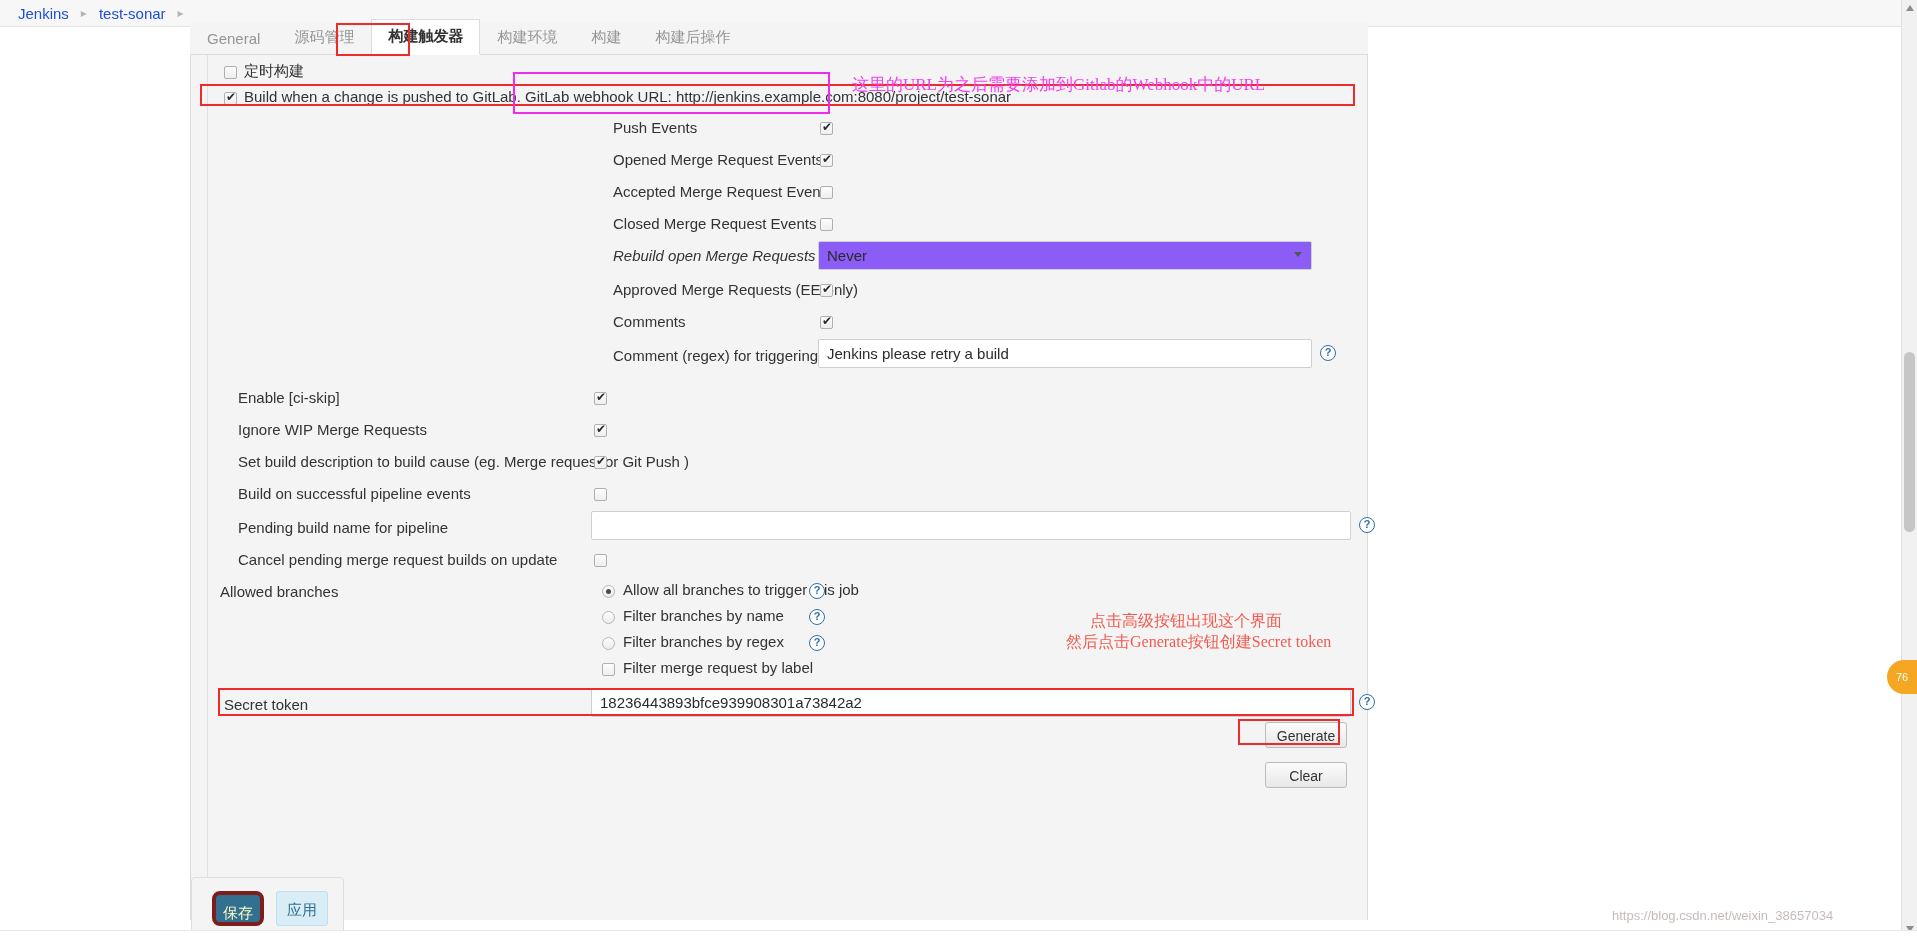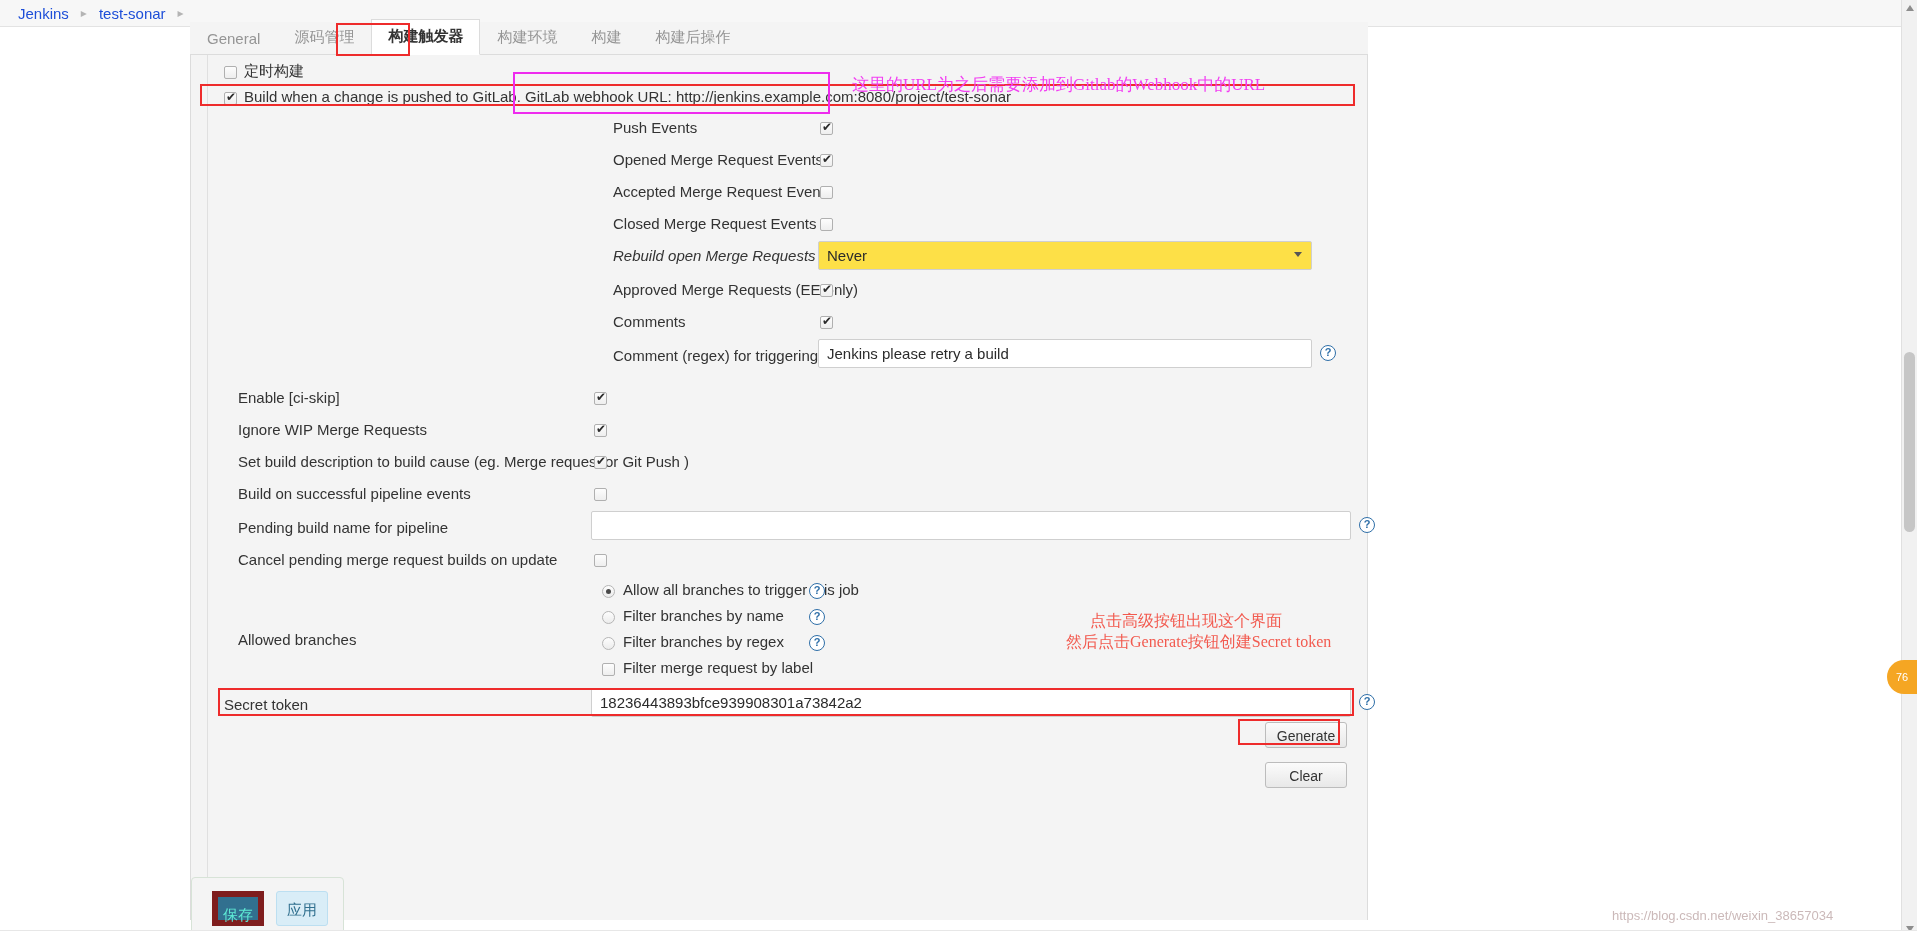--- a/index.html
+++ b/index.html
@@ -154,21 +154,21 @@
     box-sizing: border-box;
     line-height: 18px;
     white-space: nowrap;
     overflow: hidden;
   }
   .tinput.empty { color: #bbbbbb; }
 
   
   .sel {
     position: absolute;
-    background: #fde047;
+    background: #8b5cf6;
     border: 1px solid #cfcfcf;
     border-radius: 2px;
     font-size: 15px;
     color: #2b2b2b;
     padding: 5px 8px;
     box-sizing: border-box;
     line-height: 18px;
   }
   .sel .caret {
     position: absolute;
@@ -225,23 +225,23 @@
     background: #f4f4f4;
     border: 1px solid #d7e3d7;
     border-radius: 4px 4px 0 0;
     box-sizing: border-box;
   }
   .btn-primary {
     position: absolute;
     left: 20px; top: 13px;
     width: 52px; height: 35px;
     background: #31708f;
-    color: #5eead4;
-    border: 6px solid #7f1d1d;
-    border-radius: 0;
+    color: #fef9c3;
+    border: 4px solid #7f1d1d;
+    border-radius: 8px;
     font-size: 15px;
     text-align: center;
     line-height: 35px;
     box-sizing: border-box;
   }
   .btn-light {
     position: absolute;
     left: 84px; top: 13px;
     width: 52px; height: 35px;
     background: #d9edf7;
@@ -431,21 +431,21 @@
         <span class="tinput empty" style="left:383px;top:0px;width:760px;height:29px;"></span>
         <span class="help" style="left:1151px;top:6px;">?</span>
       </div>
 
       <div class="row" style="top:494px;">
         <span class="lbl" style="left:30px;top:2px;">Cancel pending merge request builds on update</span>
         <span class="cbx" style="left:386px;top:5px;"></span>
       </div>
 
       <div class="row" style="top:526px;">
-        <span class="lbl" style="left:30px;top:2px;margin-top:48px;">Allowed branches</span>
+        <span class="lbl" style="left:12px;top:2px;">Allowed branches</span>
 
         <span class="rdo checked" style="left:394px;top:4px;"></span>
         <span class="lbl" style="left:415px;top:0px;">Allow all branches to trigger this job</span>
         <span class="help" style="left:601px;top:2px;">?</span>
 
         <span class="rdo" style="left:394px;top:30px;"></span>
         <span class="lbl" style="left:415px;top:26px;">Filter branches by name</span>
         <span class="help" style="left:601px;top:28px;">?</span>
 
         <span class="rdo" style="left:394px;top:56px;"></span>

